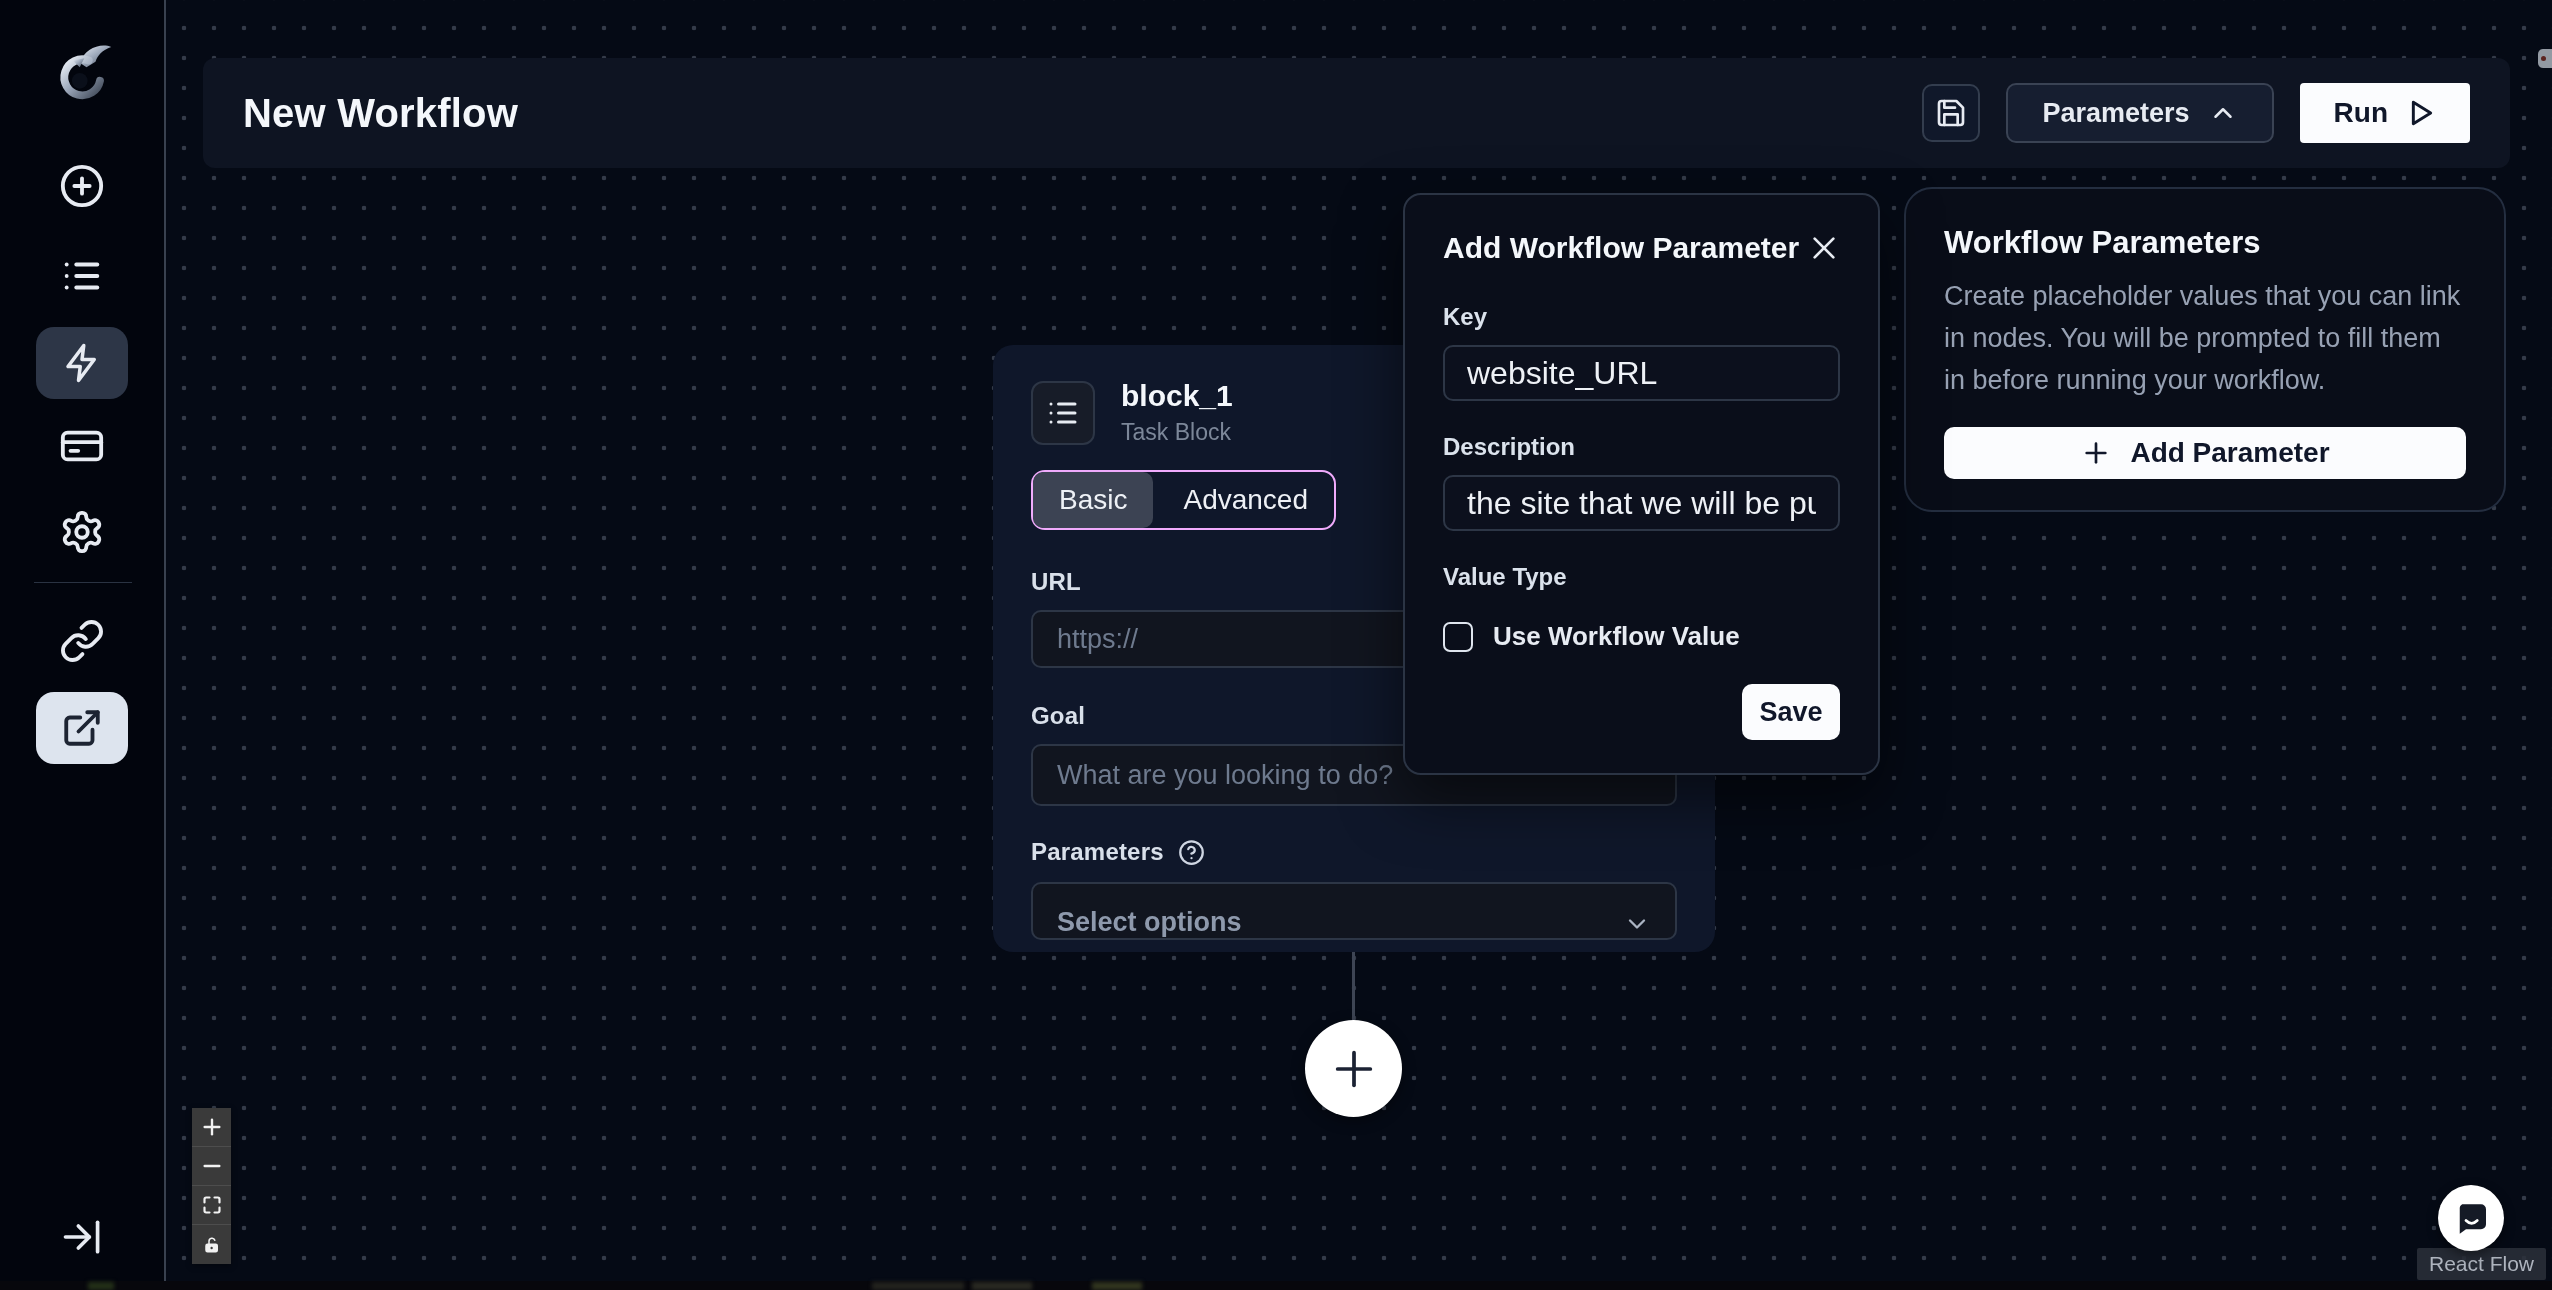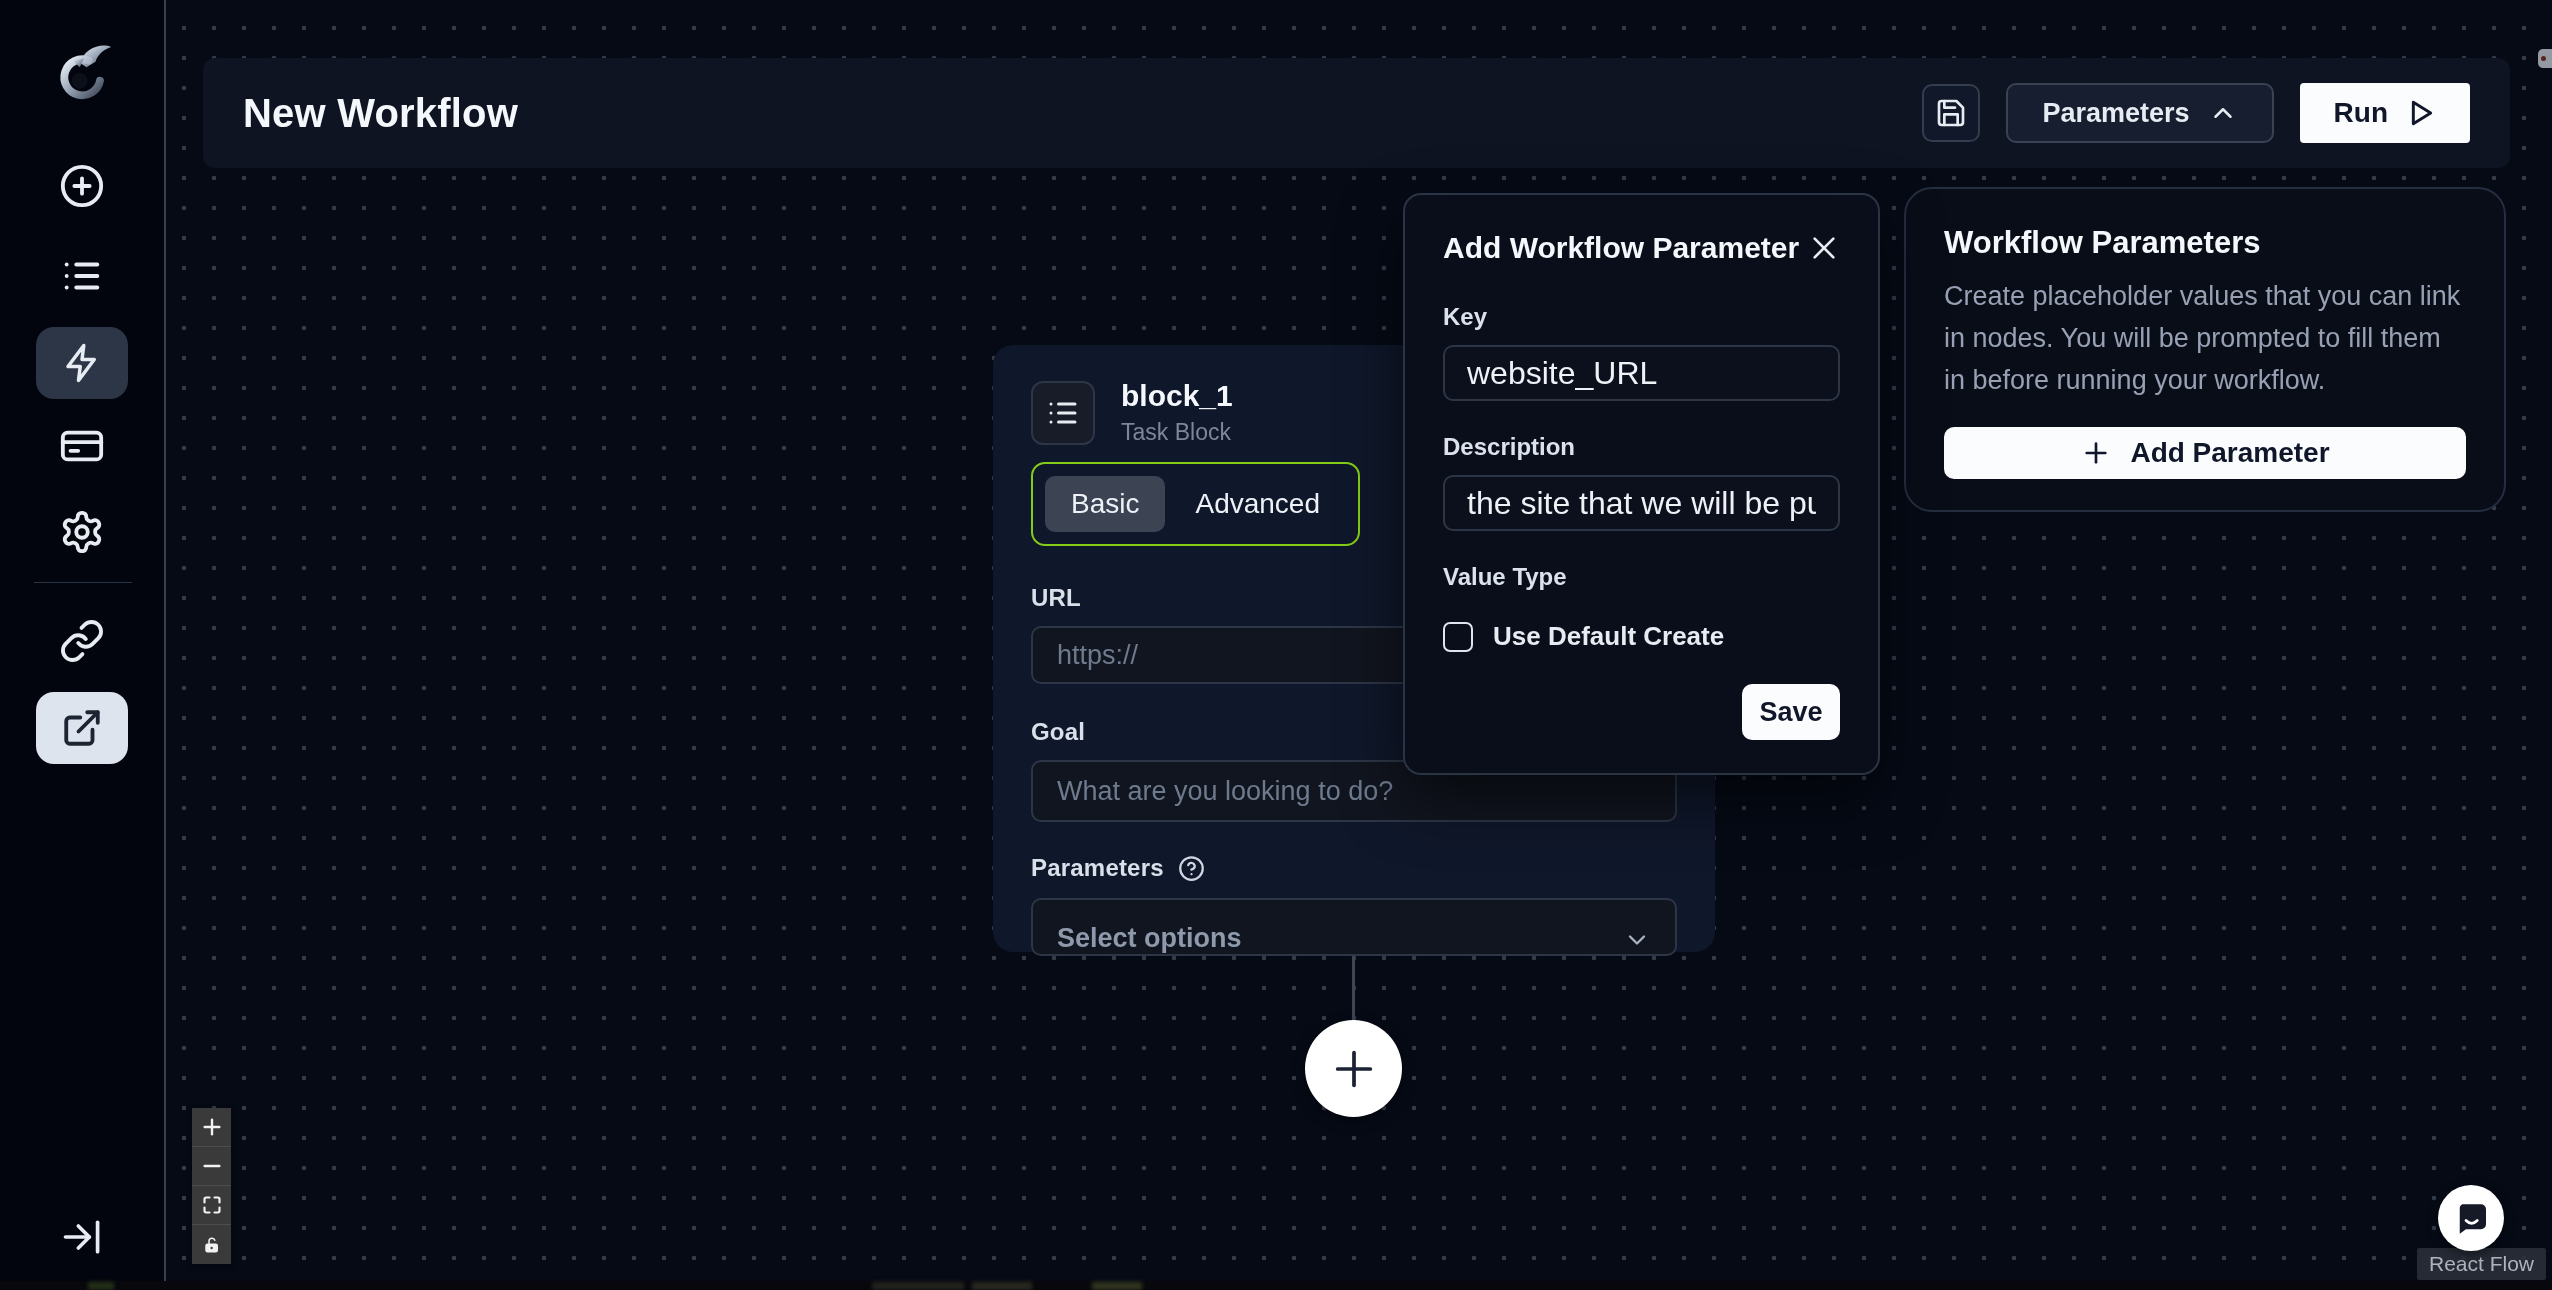--- a/index.html
+++ b/index.html
@@ -43,22 +43,22 @@
     gap:16px; cursor:pointer; }
 
   
   .node { position:absolute; left:993px; top:345px; width:722px; height:607px;
     background:#0f172a; border-radius:20px; padding:34px 38px; z-index:2; }
   .node-head { display:flex; align-items:center; gap:26px; }
   .node-icon { width:64px; height:64px; border:2px solid #2d3646; border-radius:12px;
     display:flex; align-items:center; justify-content:center; background:#171c28; }
   .node-title { font-size:30px; font-weight:700; color:#f4f7fb; }
   .node-sub { font-size:23px; color:#7c8799; margin-top:6px; }
-  .tabs { display:inline-flex; border:2px solid #84cc16; border-radius:14px;
-    padding:12px; margin-top:16px; gap:4px; }
+  .tabs { display:inline-flex; border:2px solid #f0abfc; border-radius:14px;
+    padding:0; margin-top:24px; gap:4px; }
   .tab { font-size:28px; color:#eef1f6; padding:12px 26px; border-radius:10px; cursor:pointer; }
   .tab.active { background:#3c4353; }
   .field-label { font-size:24px; font-weight:700; color:#d9e0ea; letter-spacing:.2px; }
   .t-input { width:100%; height:58px; background:#11151f; border:2px solid #2d3646;
     border-radius:10px; color:#eef1f6; font-size:27px; padding:0 24px; outline:none;
     font-family:"Liberation Sans", sans-serif; }
   .t-input::placeholder { color:#6e7a8e; }
   .select-box { width:100%; height:58px; background:#11151f; border:2px solid #2d3646;
     border-radius:10px; display:flex; align-items:center; padding:0 24px; cursor:pointer; }
   .select-ph { font-size:27px; font-weight:700; color:#8e99ac; }
@@ -298,21 +298,21 @@
   <div class="m-label" style="margin-top:38px;">Key</div>
   <input class="m-input" style="margin-top: 14px;" value="website_URL">
 
   <div class="m-label" style="margin-top:32px;">Description</div>
   <input class="m-input" style="margin-top: 14px;" value="the site that we will be purchasing prod">
 
   <div class="m-label" style="margin-top:32px;">Value Type</div>
 
   <div class="checkbox-row">
     <div class="checkbox"></div>
-    <span class="cb-label">Use Default Create</span>
+    <span class="cb-label">Use Workflow Value</span>
   </div>
 
   <div class="save-btn">Save</div>
 </div>
 
 <div class="panel">
   <div class="panel-title">Workflow Parameters</div>
   <div class="panel-desc">Create placeholder values that you can link in nodes. You will be prompted to fill them in before running your workflow.</div>
   <div class="add-param-btn">
     <svg width="32" height="32" viewBox="0 0 24 24" fill="none" stroke="#10172a" stroke-width="2" stroke-linecap="round">

